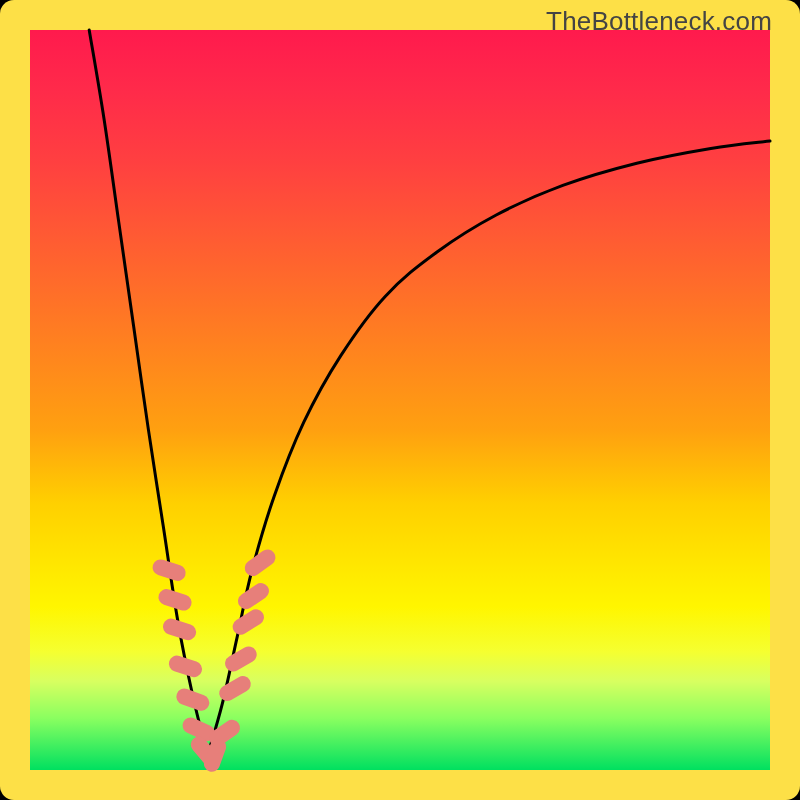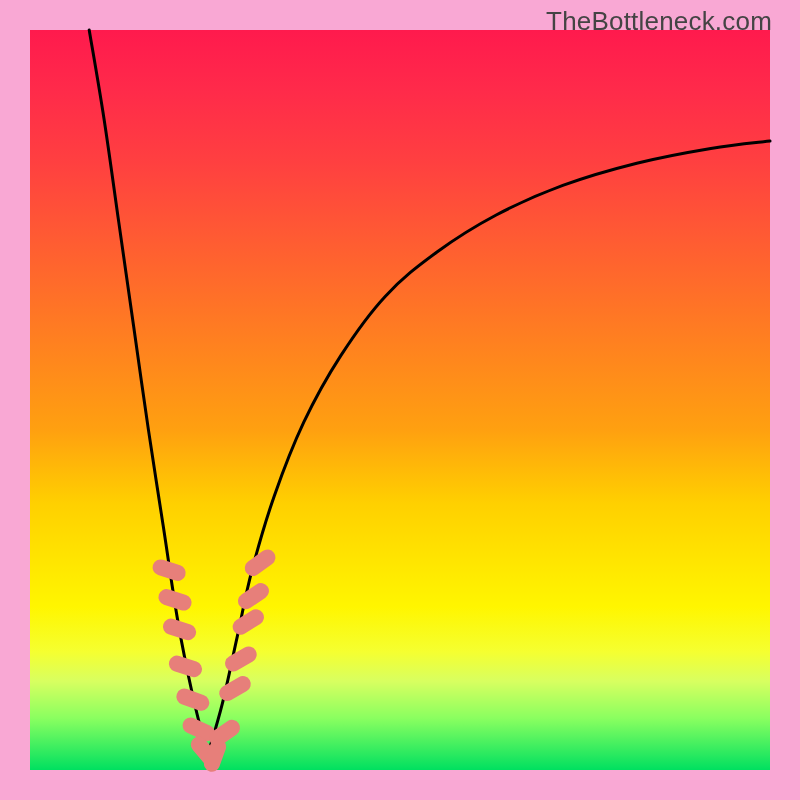--- a/index.html
+++ b/index.html
@@ -7,21 +7,22 @@
     padding: 0;
     width: 800px;
     height: 800px;
     overflow: hidden;
     background: #000;
     font-family: Arial, Helvetica, sans-serif;
   }
   .frame {
     position: absolute;
     inset: 0;
-    background: #f9a8d4;
+    background: #fde047;
+    border-radius: 14px;
   }
   .plot-area {
     position: absolute;
     left: 30px;
     top: 30px;
     width: 740px;
     height: 740px;
     background: linear-gradient(
       to bottom,
       #ff1a4d 0%,

